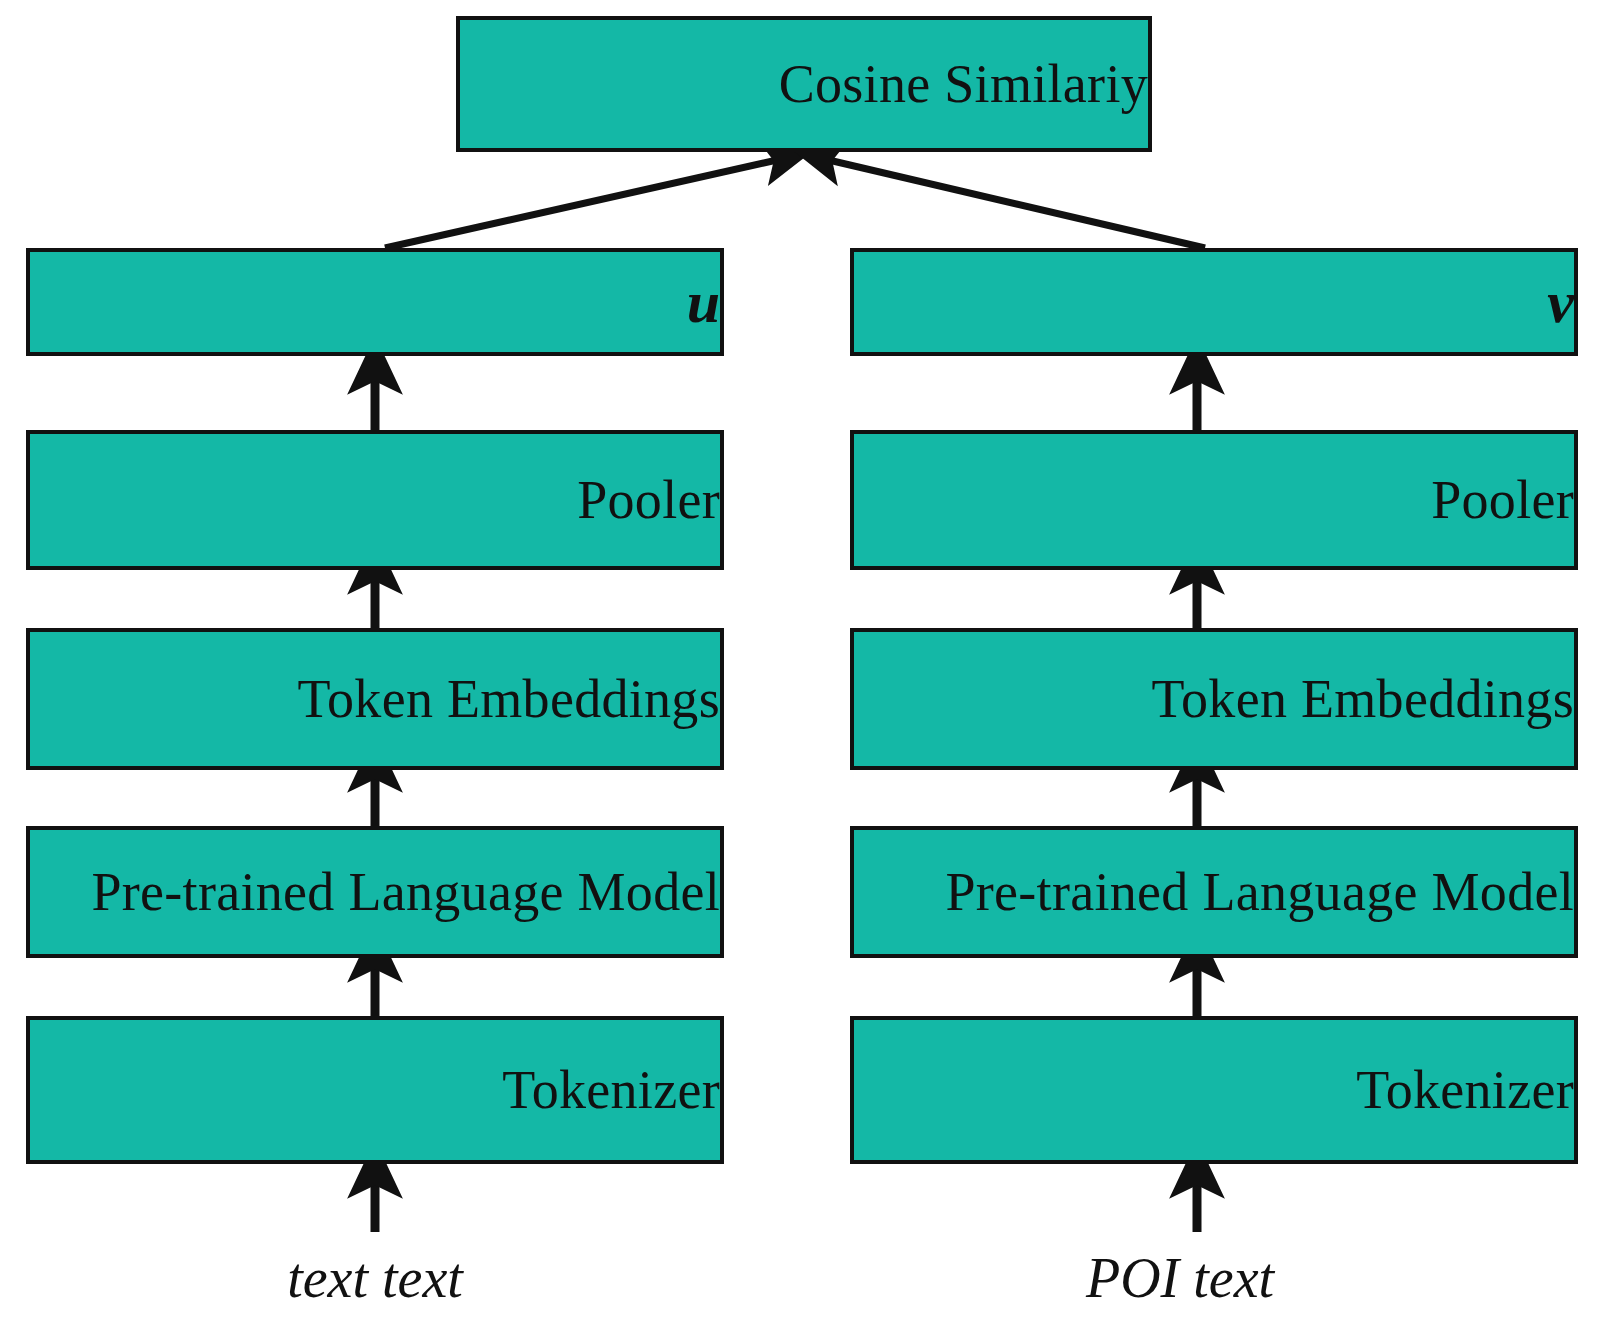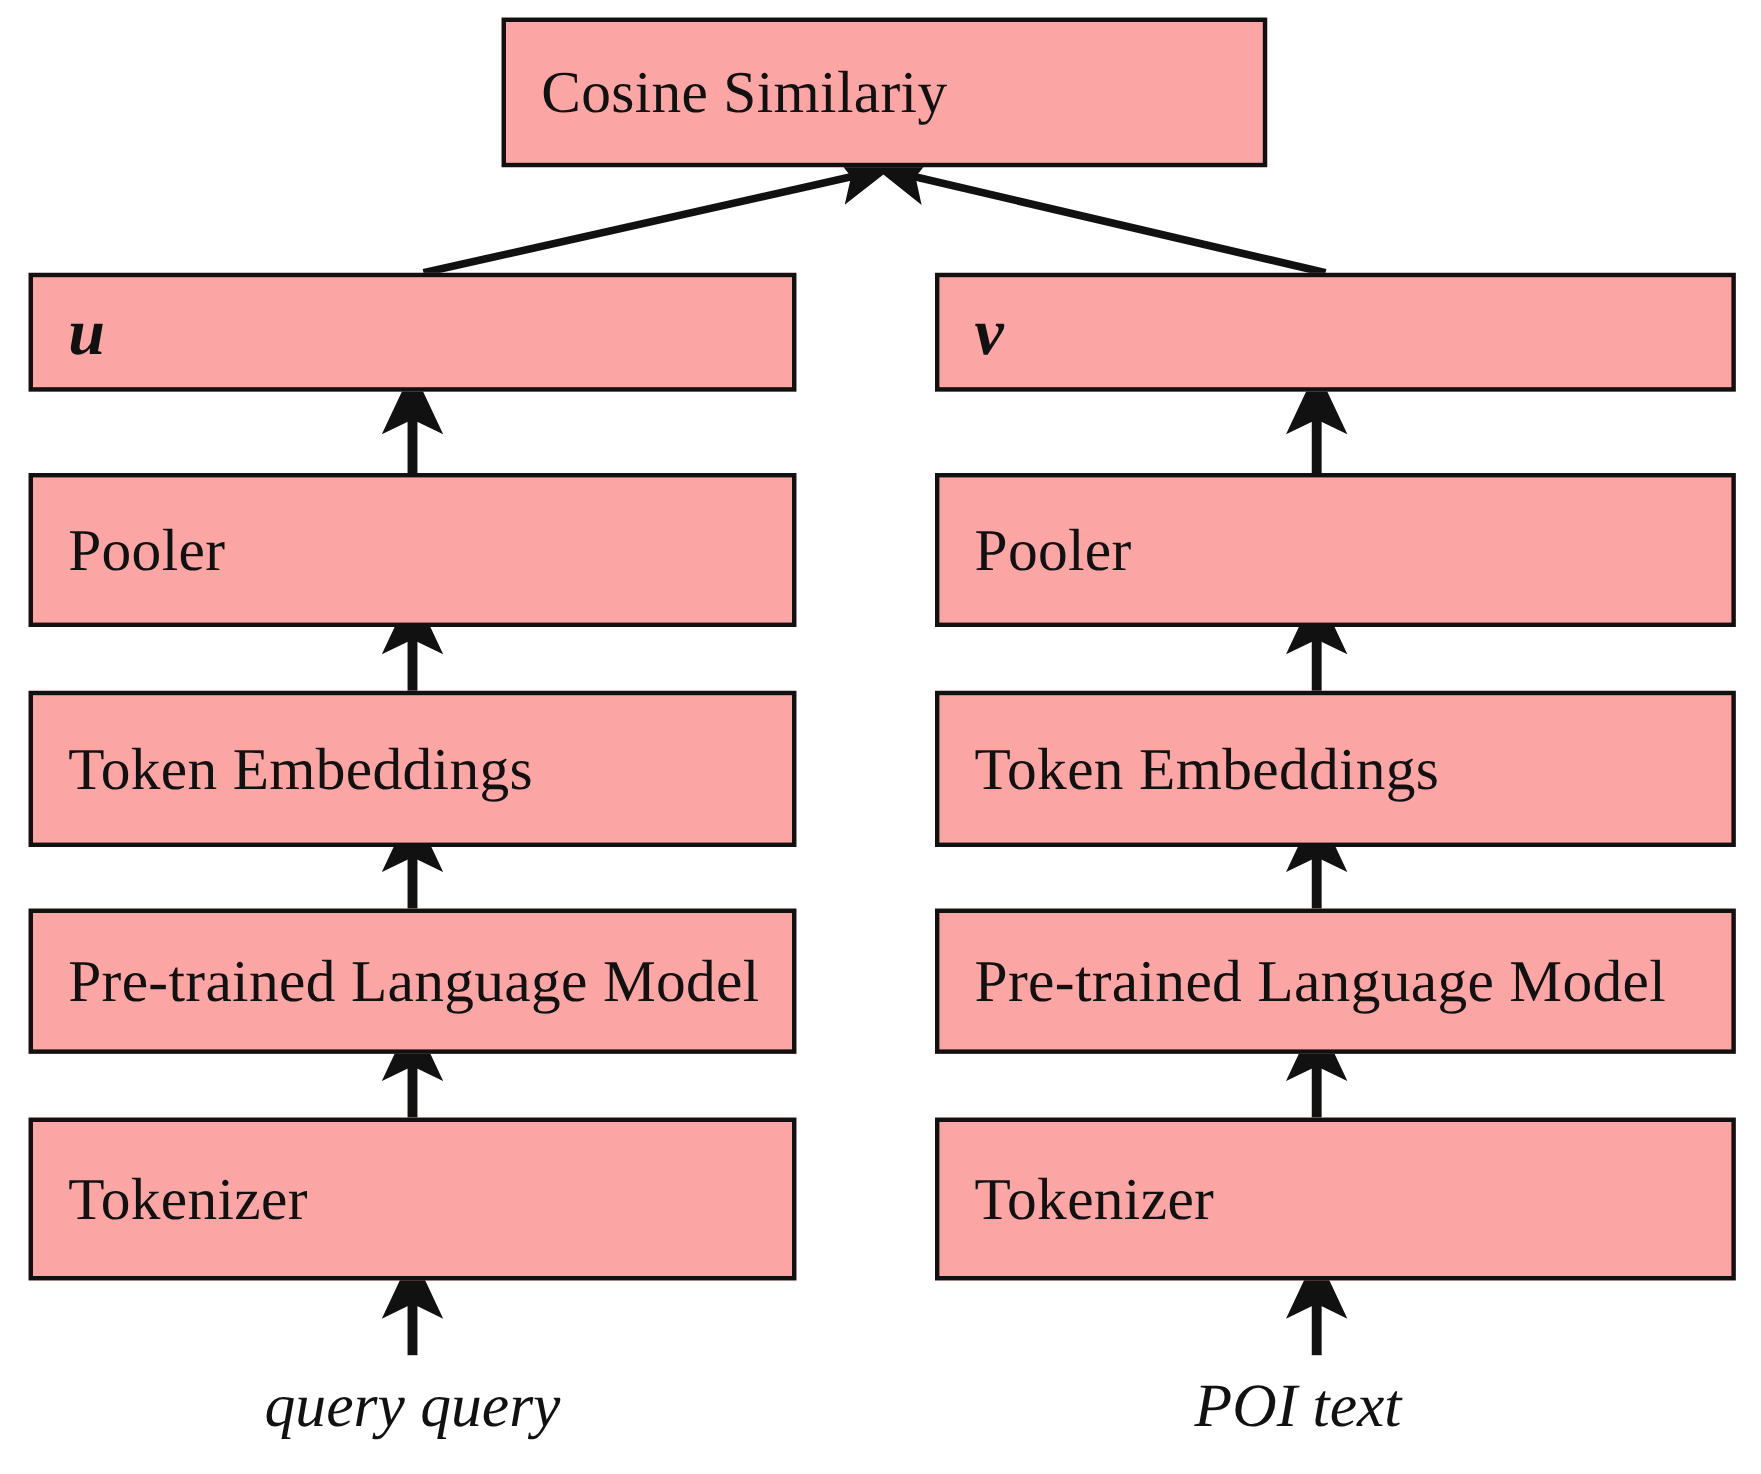--- a/index.html
+++ b/index.html
@@ -12,24 +12,24 @@
     width: 1601px;
     height: 1340px;
     background: #ffffff;
     overflow: hidden;
     font-family: "Liberation Serif", "DejaVu Serif", serif;
   }
   .node-box {
     position: absolute;
     box-sizing: border-box;
     border: 4px solid #111111;
-    background: #fca5a5;
+    background: #14b8a6;
     display: flex;
     align-items: center;
-    justify-content: flex-start;
+    justify-content: flex-end;
     color: #111111;
     padding-left: 32px;
   }
   .node-label {
     font-family: "Liberation Serif", "DejaVu Serif", serif;
     font-size: 54px;
     line-height: 1;
     letter-spacing: 0.3px;
     white-space: nowrap;
     color: #111111;
@@ -164,16 +164,16 @@
   <div class="node-box" id="box-tokemb-right">
     <span class="node-label">Token Embeddings</span>
   </div>
   <div class="node-box" id="box-plm-right">
     <span class="node-label">Pre-trained Language Model</span>
   </div>
   <div class="node-box" id="box-tok-right">
     <span class="node-label">Tokenizer</span>
   </div>
 
-  <div class="io-text" id="io-query">query query</div>
+  <div class="io-text" id="io-query">text text</div>
   <div class="io-text" id="io-poi">POI text</div>
 
 </div>
 
 </body></html>

